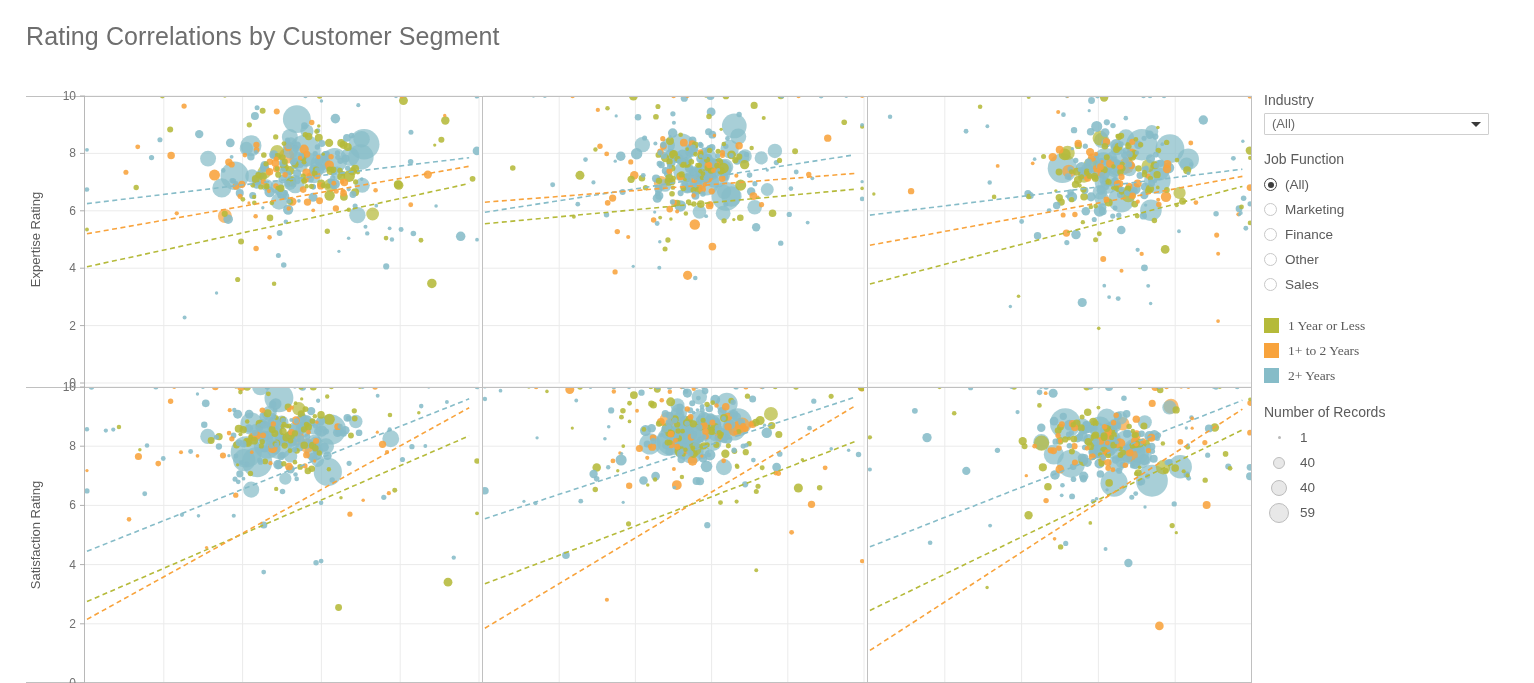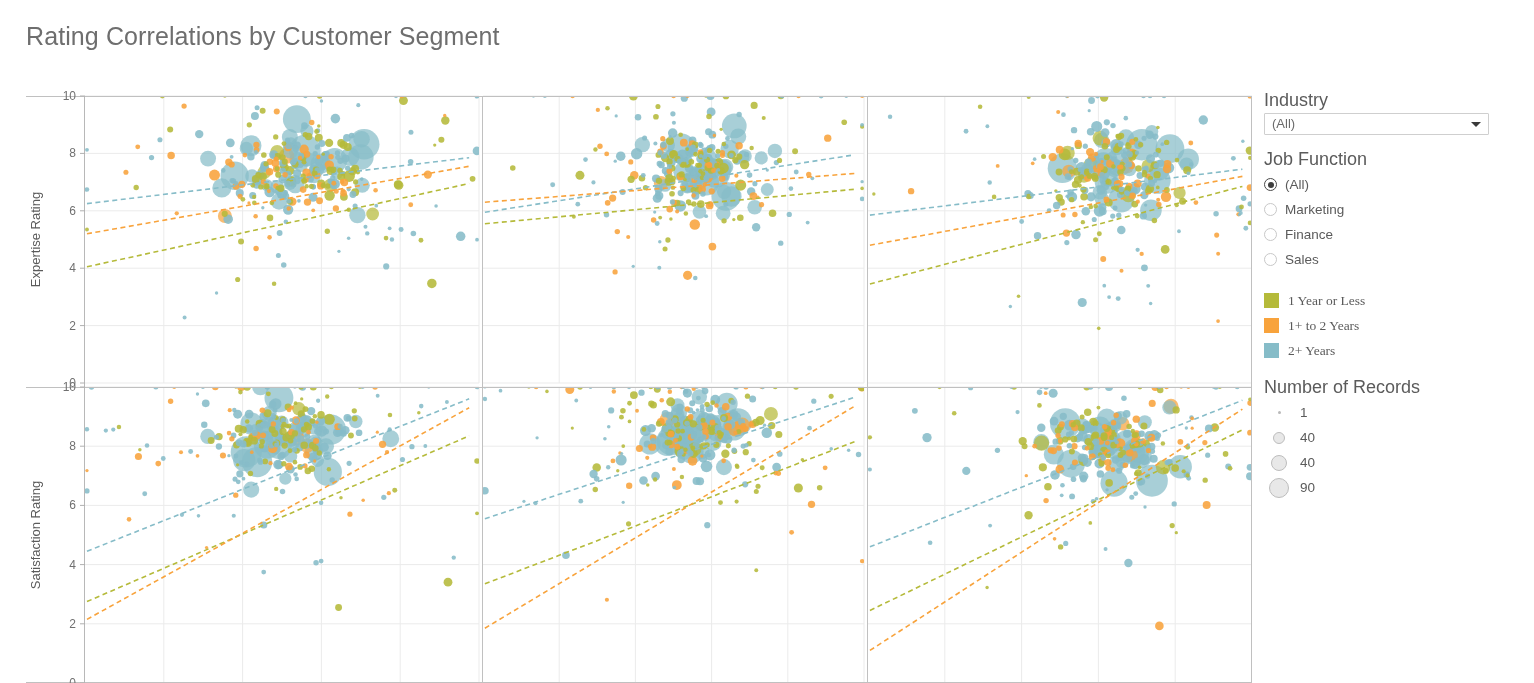--- a/index.html
+++ b/index.html
@@ -59,21 +59,21 @@
   }
 
   
   .side-panel {
     position: absolute;
     left: 1264px;
     top: 92px;
     width: 262px;
   }
   .field-title {
-    font-size: 18px;
+    font-size: 14px;
     color: #5b5b5b;
     margin: 0 0 4px 0;
     line-height: 17px;
     white-space: nowrap;
   }
   .block {
     margin-bottom: 16px;
   }
 
   .dropdown {
@@ -2176,20 +2176,24 @@
           <div class="radio-row">
             <span class="radio-mark"></span>
             <span class="radio-label">Marketing</span>
           </div>
           <div class="radio-row">
             <span class="radio-mark"></span>
             <span class="radio-label">Finance</span>
           </div>
           <div class="radio-row">
             <span class="radio-mark"></span>
+            <span class="radio-label">Other</span>
+          </div>
+          <div class="radio-row">
+            <span class="radio-mark"></span>
             <span class="radio-label">Sales</span>
           </div>
         </div>
     </div>
 
     <div class="block">
       <div id="color-legend-list">
           <div class="color-row">
             <span class="color-swatch" style="background: rgb(181, 186, 58);"></span>
             <span class="color-label">1 Year or Less</span>
@@ -2223,19 +2227,19 @@
           <div class="size-row">
             <span class="size-bubble-cell">
               <span class="size-bubble" style="width: 16px; height: 16px;"></span>
             </span>
             <span class="size-label">40</span>
           </div>
           <div class="size-row">
             <span class="size-bubble-cell">
               <span class="size-bubble" style="width: 20px; height: 20px;"></span>
             </span>
-            <span class="size-label">90</span>
+            <span class="size-label">59</span>
           </div>
         </div>
     </div>
 
   </div>
 </div>
 
 </body></html>

